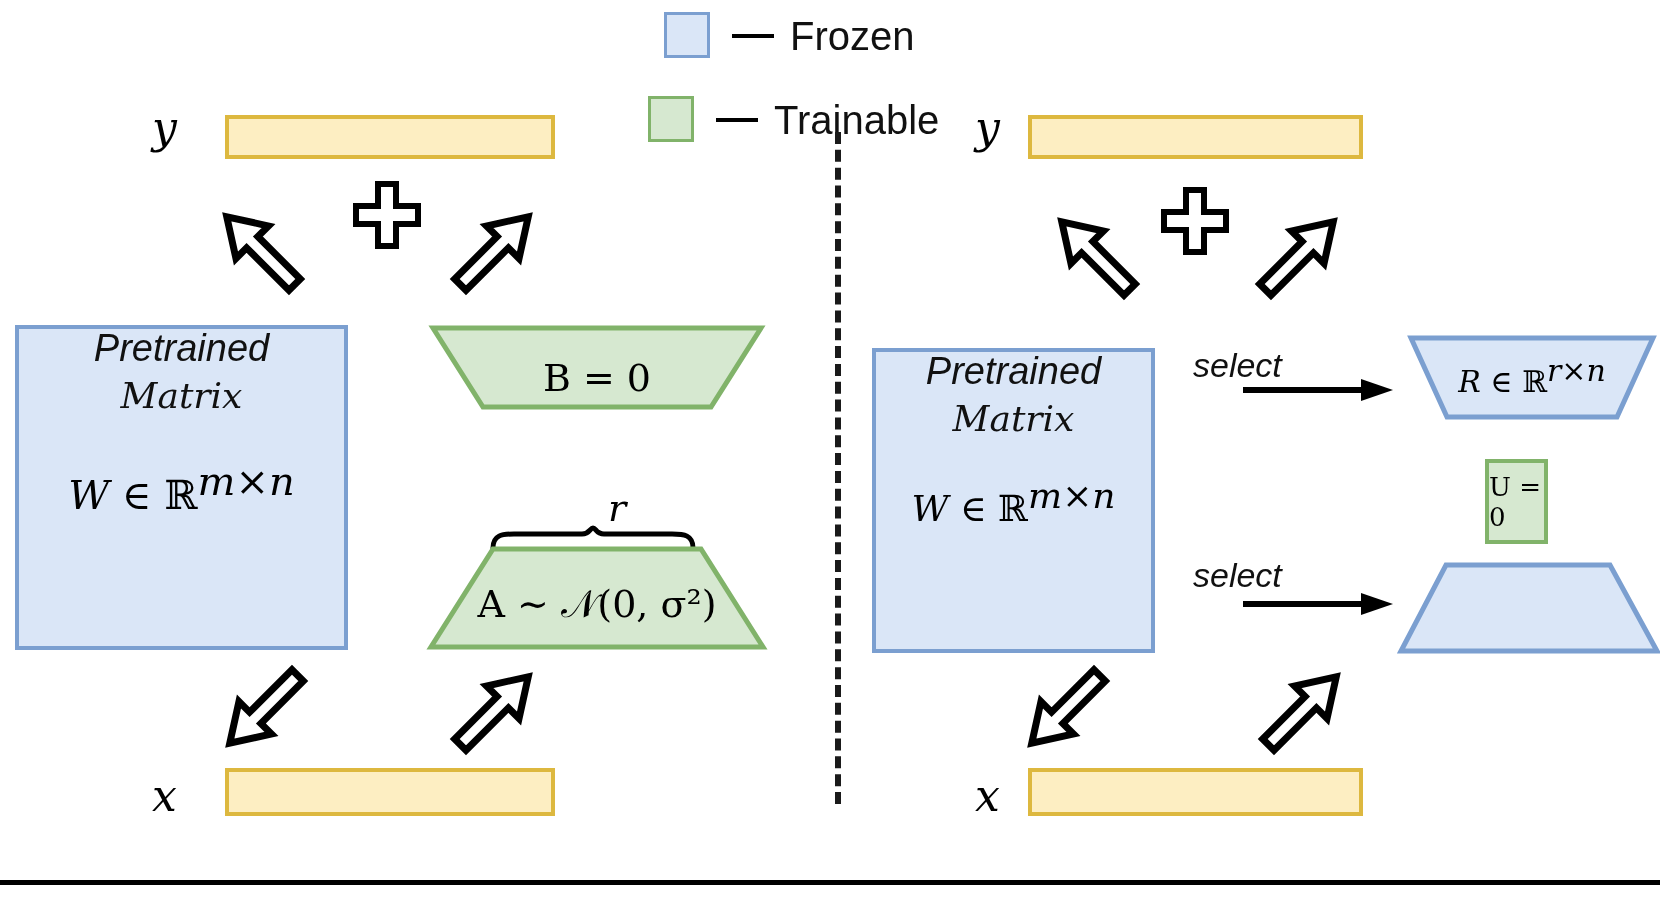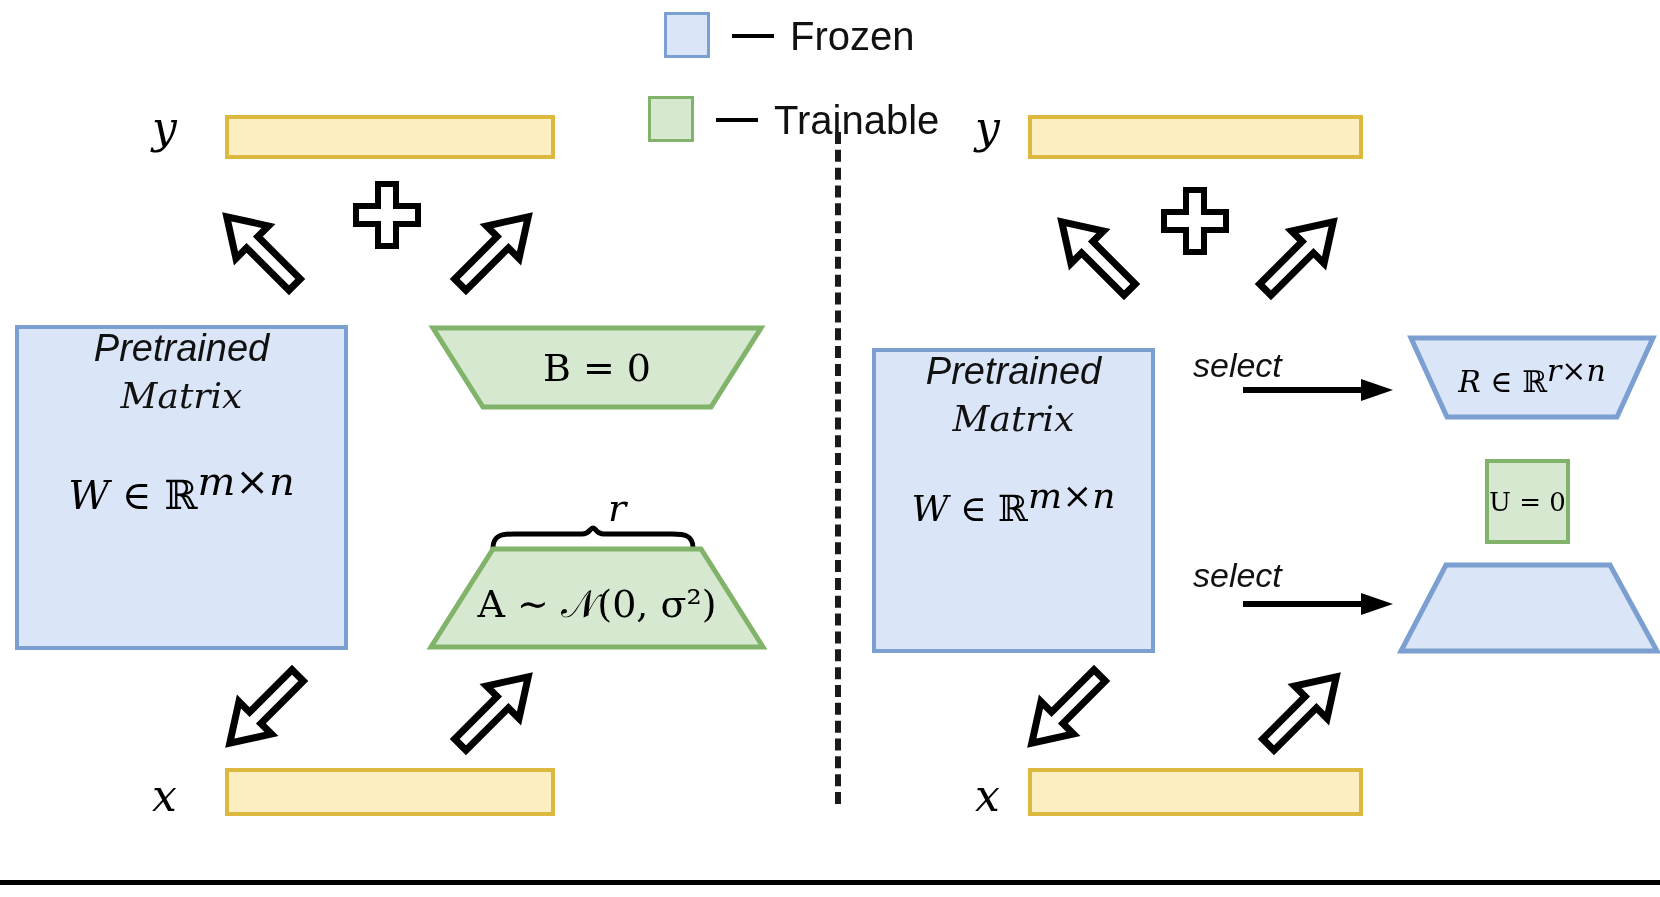--- a/index.html
+++ b/index.html
@@ -185,21 +185,21 @@
     <div class="pretrained-word">Pretrained</div>
     <div class="matrix-word">Matrix</div>
     <div class="w-formula">
       <span class="mathserif" style="font-size:40px;">W</span><span class="mathup" style="font-size:40px;">&nbsp;</span><span class="mathup" style="font-size:40px;">∈</span><span class="mathup" style="font-size:40px;">&nbsp;</span><span class="mathup" style="font-size:40px;">ℝ</span><span class="mathserif sub" style="font-size:40px;">m×n</span>
     </div>
   </div>
 
   <svg class="abs" style="left:430px; top:325px;" width="334" height="85" viewBox="0 0 334 85" preserveAspectRatio="none">
     <polygon points="3,3 331,3 281,82 53,82" fill="#d6e8d0" stroke="#81b36a" stroke-width="5" stroke-linejoin="miter"></polygon>
   </svg>
-  <div class="shape-text" style="left:430px; top:325px; width:334px; height:85px; font-size:38px;">B = 0</div>
+  <div class="shape-text" style="left:430px; top:335px; width:334px; height:85px; font-size:38px;">B = 0</div>
 
   <div class="abs mathserif" style="left:608px; top:489px; font-size:38px;">r</div>
   <svg class="abs" style="left:490px; top:525px;" width="206" height="26" viewBox="0 0 206 26">
     <path d="M3 23 C3 10 12 9 24 9 H92 C100 9 100 3 103 3 C106 3 106 9 114 9 H182 C194 9 203 10 203 23" fill="none" stroke="#000000" stroke-width="5" stroke-linecap="round"></path>
   </svg>
 
   <svg class="abs" style="left:428px; top:546px;" width="338" height="104" viewBox="0 0 338 104" preserveAspectRatio="none">
     <polygon points="65,3 273,3 335,101 3,101" fill="#d6e8d0" stroke="#81b36a" stroke-width="5" stroke-linejoin="miter"></polygon>
   </svg>
   <div class="shape-text" style="left:428px; top:552px; width:338px; height:104px; font-size:38px;">
@@ -255,21 +255,21 @@
     <polygon points="118,1 150,12 118,23" fill="#000000"></polygon>
   </svg>
 
   <svg class="abs" style="left:1408px; top:335px;" width="248" height="85" viewBox="0 0 248 85" preserveAspectRatio="none">
     <polygon points="3,3 245,3 209,82 39,82" fill="#dae6f7" stroke="#7b9fd0" stroke-width="5" stroke-linejoin="miter"></polygon>
   </svg>
   <div class="shape-text" style="left:1408px; top:335px; width:248px; height:85px; font-size:30px;">
     <span><span class="mathserif" style="font-size:30px;">R</span><span class="mathup" style="font-size:30px;">&nbsp;</span><span class="mathup" style="font-size:30px;">∈</span><span class="mathup" style="font-size:30px;">&nbsp;</span><span class="mathup" style="font-size:30px;">ℝ</span><span class="mathserif sub" style="font-size:30px;">r×n</span></span>
   </div>
 
-  <div class="abs greenbox" style="left:1485px; top:459px; width:85px; height:85px;">
+  <div class="abs greenbox" style="left:1485px; top:459px; width:63px; height:85px;">
     <span>U = 0</span>
   </div>
 
   <div class="abs select-label" style="left:1193px; top:556px;">select</div>
   <svg class="abs" style="left:1243px; top:592px;" width="150" height="24" viewBox="0 0 150 24">
     <line x1="0" y1="12" x2="122" y2="12" stroke="#000000" stroke-width="6"></line>
     <polygon points="118,1 150,12 118,23" fill="#000000"></polygon>
   </svg>
 
   <svg class="abs" style="left:1398px; top:562px;" width="262" height="92" viewBox="0 0 262 92" preserveAspectRatio="none">

